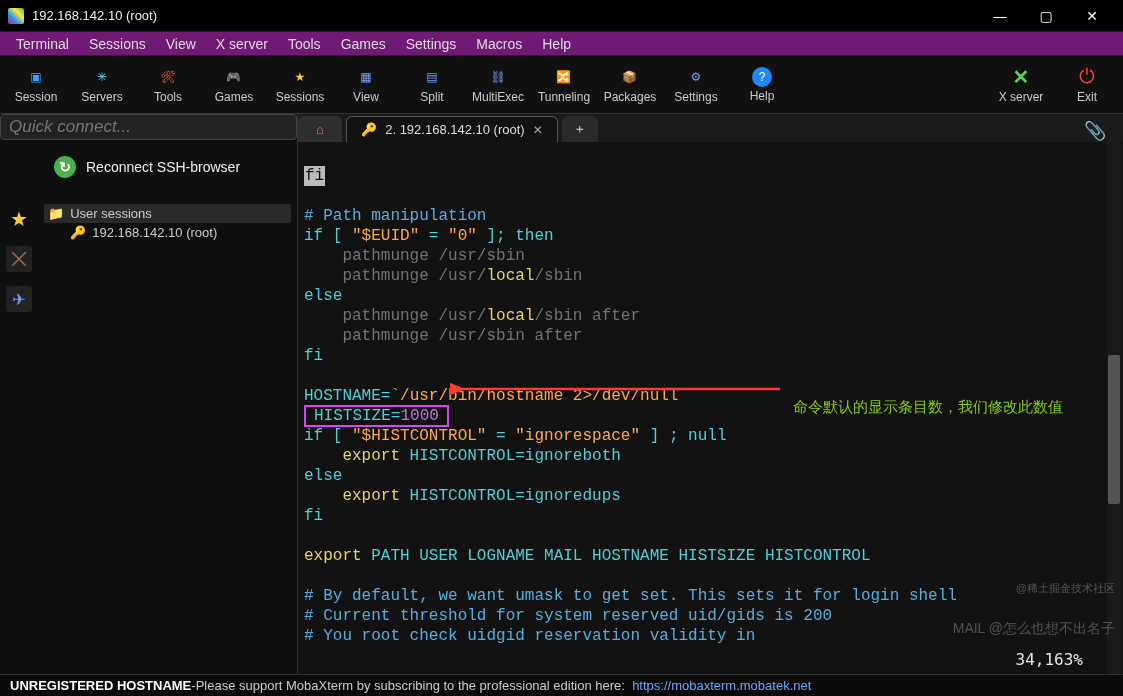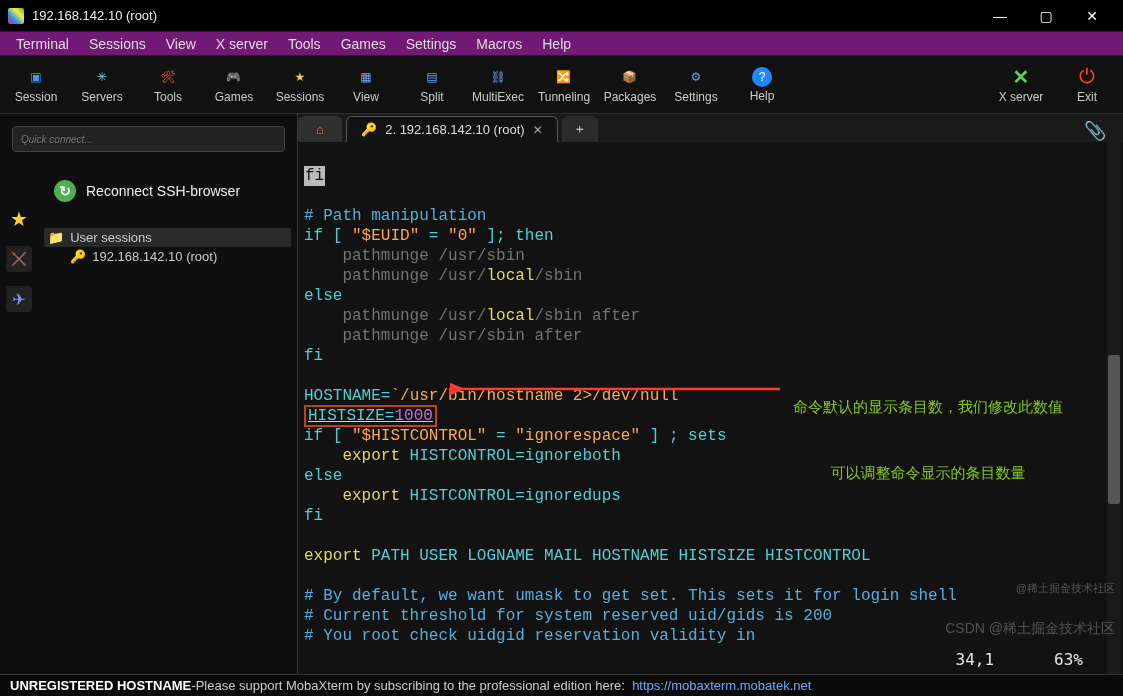--- a/index.html
+++ b/index.html
@@ -72,24 +72,24 @@
     display: flex;
     border-right: 1px solid #333;
     position: relative;
     flex-direction: column;
   }
   .quick-connect {
     height: 26px;
     background: #222;
     border: 1px solid #444;
     border-radius: 4px;
-    margin: 12px;
+    margin: 0;
     padding: 3px 8px;
     color: #888;
-    font-size: 10px;
+    font-size: 17px;
     font-style: italic;
   }
   .sidebar-row {
     display:flex; align-items:center;
     gap: 10px;
     padding: 6px 16px;
     color: #eee; font-size: 14px;
     cursor: pointer;
   }
   .sidebar-row .circle-icon {
@@ -168,23 +168,22 @@
     top: 40%; height: 28%;
     background: #555; border-radius: 2px;
   }
   .c-cyan { color: #4fd0d8; }
   .c-orange { color: #ffa94d; }
   .c-white { color: #737373; }
   .c-yellow { color: #e8d85c; }
   .c-num { color: #c274de; }
   .c-comment { color: #56aee0; }
   .hilite-box {
-    border: 2px solid #c2410c;
-    padding: 0 2px;
-    text-decoration: underline;
+    border: 2px solid #d946ef;
+    padding: 0 8px;
   }
   .annot {
     position: absolute;
     right: 60px; top: 210px;
     color: #84cc16;
     font-family: "Microsoft YaHei","SimSun",sans-serif;
     font-size: 15px;
     line-height: 22px;
     text-align: center;
   }
@@ -194,21 +193,21 @@
     top: 232px;
     pointer-events: none;
   }
   .statusline {
     position: absolute;
     right: 40px;
     bottom: 4px;
     color: #e6e6e6;
     font-family: "Consolas", monospace;
     font-size: 16px;
-    display:flex; gap: 60px;
+    display:flex; 
   }
 
   .footer {
     height: 22px;
     background: #0a0a0a;
     color: #ccc;
     font-size: 13px;
     display:flex;
     align-items:center;
     padding: 0 10px;
@@ -381,61 +380,60 @@
 <span class="c-cyan"><span>if [ </span><span class="c-orange">"$EUID"</span><span class="c-cyan"> = </span><span class="c-orange">"0"</span><span class="c-cyan"> ]; then</span></span>
 <span><span class="c-white">    pathmunge </span><span class="c-white">/usr/sbin</span></span>
 <span><span class="c-white">    pathmunge </span><span class="c-white">/usr/</span><span class="c-yellow">local</span><span class="c-white">/sbin</span></span>
 <span class="c-cyan">else</span>
 <span><span class="c-white">    pathmunge </span><span class="c-white">/usr/</span><span class="c-yellow">local</span><span class="c-white">/sbin after</span></span>
 <span><span class="c-white">    pathmunge </span><span class="c-white">/usr/sbin after</span></span>
 <span class="c-cyan">fi</span>
 <span></span>
 <span><span class="c-cyan">HOSTNAME=</span><span class="c-orange">`/usr/bin/hostname 2&gt;/dev/null`</span></span>
 <span><span class="hilite-box"><span class="c-cyan">HISTSIZE=</span><span class="c-num">1000</span></span></span>
-<span><span class="c-cyan">if [ </span><span class="c-orange">"$HISTCONTROL"</span><span class="c-cyan"> = </span><span class="c-orange">"ignorespace"</span><span class="c-cyan"> ] ; sets</span></span>
+<span><span class="c-cyan">if [ </span><span class="c-orange">"$HISTCONTROL"</span><span class="c-cyan"> = </span><span class="c-orange">"ignorespace"</span><span class="c-cyan"> ] ; null</span></span>
 <span><span class="c-yellow">    export</span><span class="c-cyan"> HISTCONTROL=ignoreboth</span></span>
 <span class="c-cyan">else</span>
 <span><span class="c-yellow">    export</span><span class="c-cyan"> HISTCONTROL=ignoredups</span></span>
 <span class="c-cyan">fi</span>
 <span></span>
 <span><span class="c-yellow">export</span><span class="c-cyan"> PATH USER LOGNAME MAIL HOSTNAME HISTSIZE HISTCONTROL</span></span>
 <span></span>
 <span class="c-comment"># By default, we want umask to get set. This sets it for login shell</span>
 <span class="c-comment"># Current threshold for system reserved uid/gids is 200</span>
 <span class="c-comment"># You root check uidgid reservation validity in</span>
 
       
       <div class="statusline">
         <span>34,1</span>
         <span>63%</span>
       </div>
 
       
       <div class="annot">
         <div>命令默认的显示条目数，我们修改此数值</div>
-        <div>可以调整命令显示的条目数量</div>
       </div>
 
       
       <svg class="arrow-svg" width="340" height="30">
         <defs>
           <marker id="ah" markerWidth="12" markerHeight="10" refX="2" refY="5" orient="auto">
             <path d="M12,0 L0,5 L12,10 Z" fill="#ff3b30"></path>
           </marker>
         </defs>
         <line x1="330" y1="15" x2="10" y2="15" stroke="#ff3b30" stroke-width="2.5" marker-end="url(#ah)"></line>
       </svg>
 
       <div class="scrollbar">
         <div class="thumb"></div>
       </div>
 
       <div class="watermark">
         <span class="small">@稀土掘金技术社区</span>
-        <span>CSDN @稀土掘金技术社区</span>
+        <span>MAIL @怎么也想不出名子</span>
       </div>
 
     </div>
   </div>
 </div>
 
 <div class="footer">
   <span class="bold">UNREGISTERED HOSTNAME</span>
   <span>   -   </span>
   <span>Please support MobaXterm by subscribing to the professional edition here:</span>

